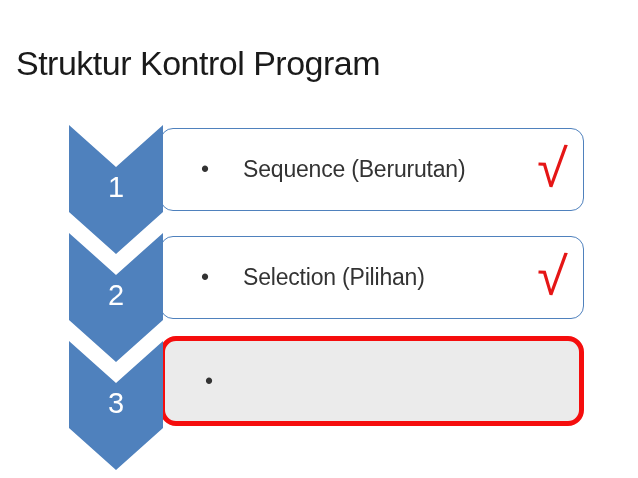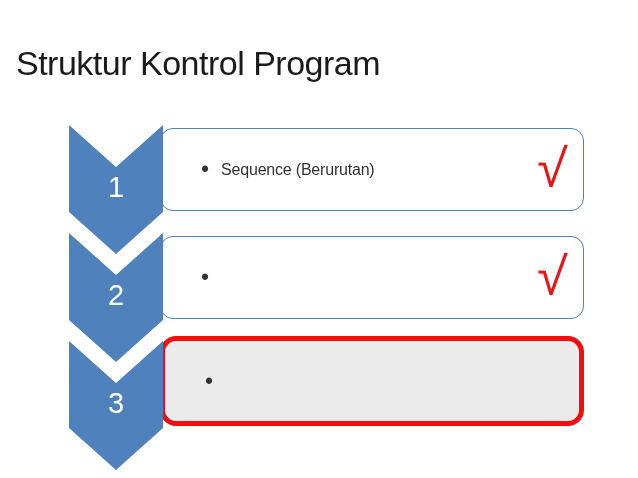--- a/index.html
+++ b/index.html
@@ -67,24 +67,25 @@
     border:5px solid var(--highlight-red,#F50D0D);
     border-radius:16px;
   }
   .bullet{
     font-size:23px;
     color:var(--body-text,#333333);
     margin-right:12px;
     flex:0 0 auto;
   }
   .step-label{
-    font-size:16px;
+    font-size:23px;
     letter-spacing:-0.2px;
     color:var(--body-text,#333333);
     white-space:nowrap;
+    margin-left:22px;
   }
   .check{
     position:absolute;
     right:16px;
     top:50%;
     transform:translateY(-54%) rotate(3deg);
     font-size:54px;
     line-height:1;
     color:var(--check-red,#E51616);
     font-weight:normal;
@@ -106,20 +107,21 @@
       <span class="bullet">•</span>
       <span class="step-label">Sequence (Berurutan)</span>
       <span class="check">√</span>
     </div>
 
     <div class="chevron chevron-2">
       <span class="chevron-number">2</span>
     </div>
     <div class="step-box box-plain box-2">
       <span class="bullet">•</span>
+      <span class="step-label">Selection (Pilihan)</span>
       <span class="check">√</span>
     </div>
 
     <div class="chevron chevron-3">
       <span class="chevron-number">3</span>
     </div>
     <div class="step-box box-highlight">
       <span class="bullet">•</span>
       <span class="check"></span>
     </div>

